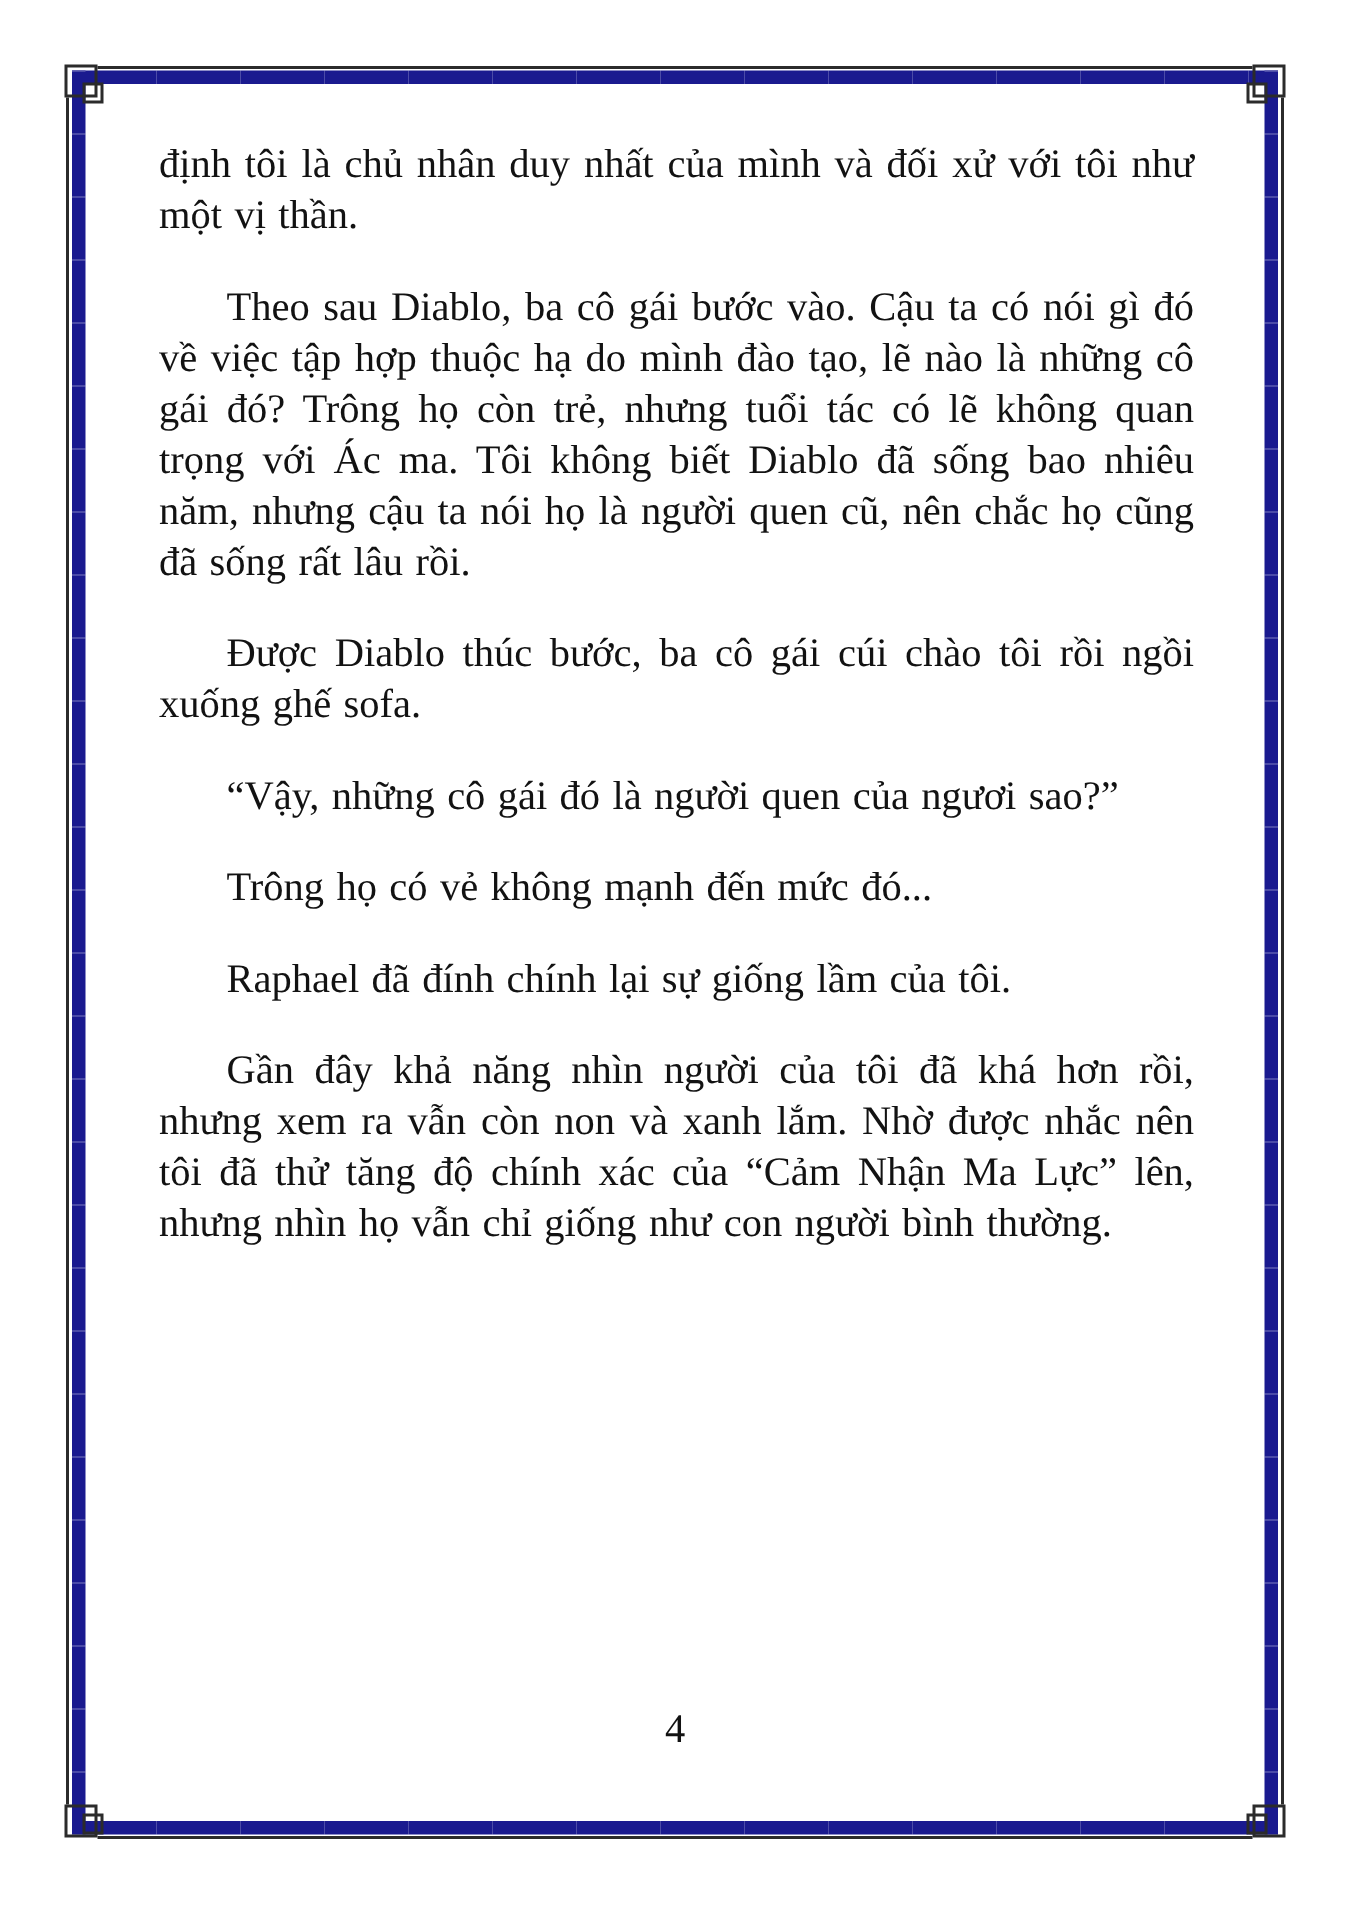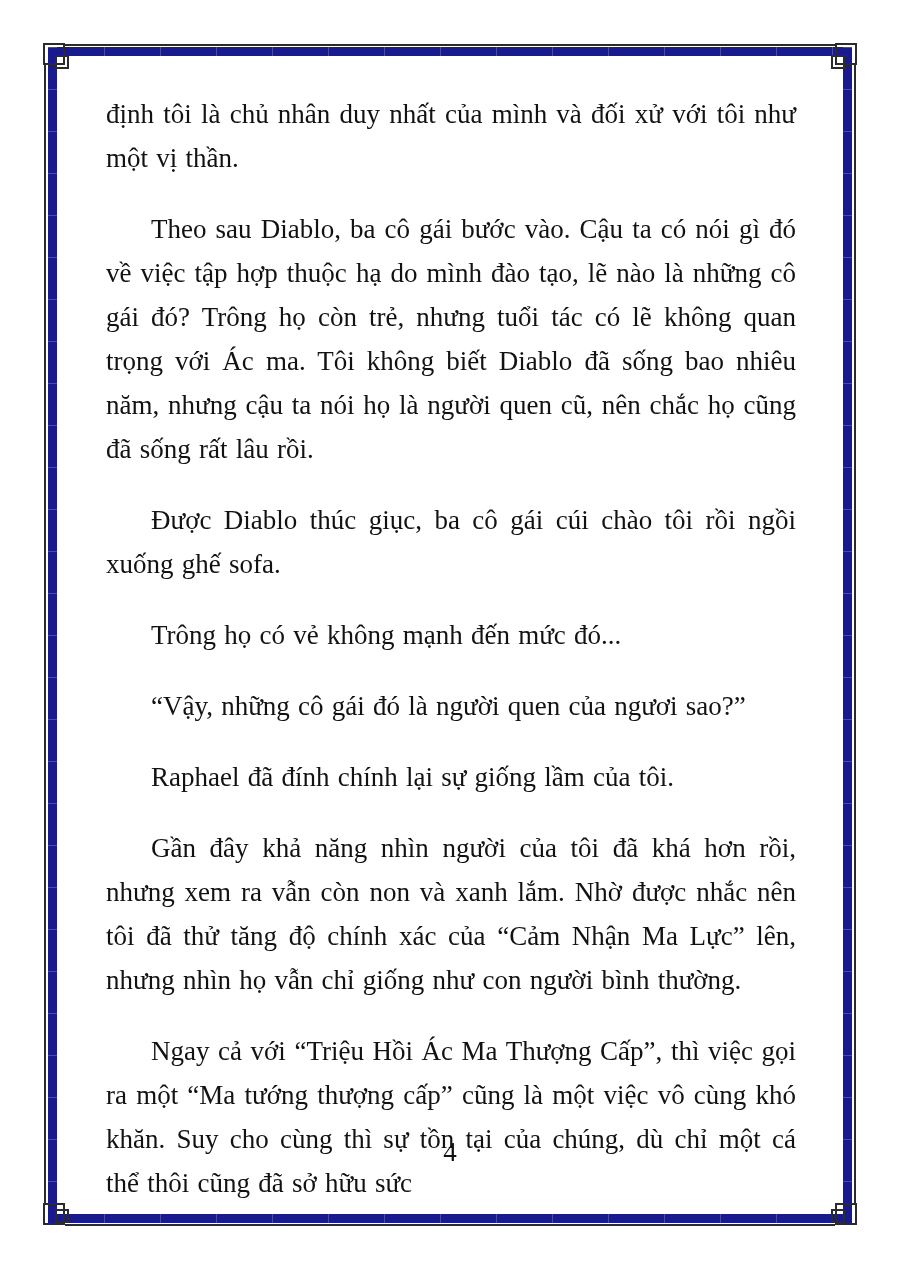--- a/index.html
+++ b/index.html
@@ -62,21 +62,21 @@
   .k-br-small { right:55px; bottom:50px; }
 
   
   .text-body {
     position: absolute;
     left: 106px;
     width: 690px;
     top: 92px;
     color: var(--ink);
     font-size: 27px;
-    line-height: 44px;
+    line-height: 34px;
     text-align: justify;
   }
   .para {
     margin: 0 0 27px 0;
     word-spacing: 1.5px;
   }
   .para.indent { text-indent: 45px; }
 
   .page-number {
     position: absolute;
@@ -108,23 +108,22 @@
   <div class="knot-big k-tr-big"></div>
   <div class="knot-small k-tr-small"></div>
   <div class="knot-big k-bl-big"></div>
   <div class="knot-small k-bl-small"></div>
   <div class="knot-big k-br-big"></div>
   <div class="knot-small k-br-small"></div>
 
   <div class="text-body">
     <p class="para">định tôi là chủ nhân duy nhất của mình và đối xử với tôi như một vị thần.</p>
     <p class="para indent">Theo sau Diablo, ba cô gái bước vào. Cậu ta có nói gì đó về việc tập hợp thuộc hạ do mình đào tạo, lẽ nào là những cô gái đó? Trông họ còn trẻ, nhưng tuổi tác có lẽ không quan trọng với Ác ma. Tôi không biết Diablo đã sống bao nhiêu năm, nhưng cậu ta nói họ là người quen cũ, nên chắc họ cũng đã sống rất lâu rồi.</p>
-    <p class="para indent">Được Diablo thúc giục, ba cô gái cúi chào tôi rồi ngồi xuống ghế sofa.</p>
+    <p class="para indent">Được Diablo thúc bước, ba cô gái cúi chào tôi rồi ngồi xuống ghế sofa.</p>
+    <p class="para indent">“Vậy, những cô gái đó là người quen của ngươi sao?”</p>
     <p class="para indent">Trông họ có vẻ không mạnh đến mức đó...</p>
-    <p class="para indent">“Vậy, những cô gái đó là người quen của ngươi sao?”</p>
     <p class="para indent">Raphael đã đính chính lại sự giống lầm của tôi.</p>
     <p class="para indent">Gần đây khả năng nhìn người của tôi đã khá hơn rồi, nhưng xem ra vẫn còn non và xanh lắm. Nhờ được nhắc nên tôi đã thử tăng độ chính xác của “Cảm Nhận Ma Lực” lên, nhưng nhìn họ vẫn chỉ giống như con người bình thường.</p>
-    <p class="para indent">Ngay cả với “Triệu Hồi Ác Ma Thượng Cấp”, thì việc gọi ra một “Ma tướng thượng cấp” cũng là một việc vô cùng khó khăn. Suy cho cùng thì sự tồn tại của chúng, dù chỉ một cá thể thôi cũng đã sở hữu sức</p>
   </div>
 
   <div class="page-number">4</div>
 
 </div>
 
 </body></html>

